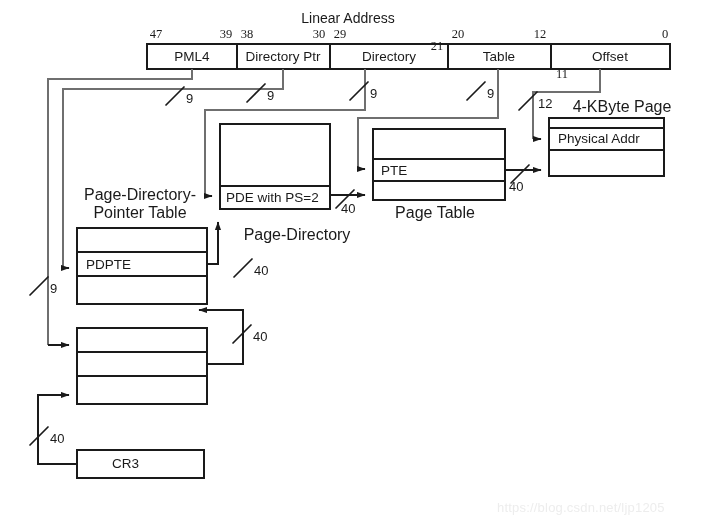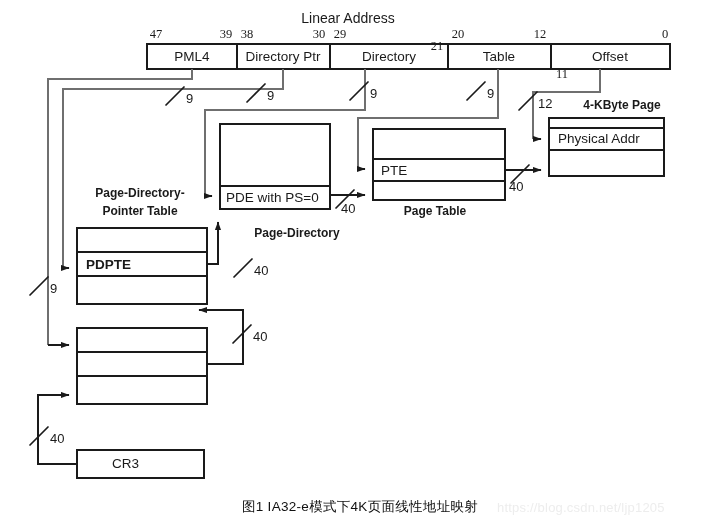--- a/index.html
+++ b/index.html
@@ -21,21 +21,21 @@
     position:absolute;
     white-space:nowrap;
     font-size:13px;
     line-height:1;
     color:#1a1a1a;
   }
   .bitnum{font-size:12.5px;font-family:Liberation Serif, serif;}
   .fieldname{font-size:13.5px;}
   .cellname{font-size:13.5px;}
   .widthnum{font-size:13px;}
-  .boxcap{font-size:12px;font-weight:bold;}
+  .boxcap{font-size:16px;}
   .title{font-size:14px;}
 
   .center{transform:translateX(-50%);}
 
   .caption{
     position:absolute;
     left:0;top:498px;width:720px;
     text-align:center;
     font-size:13.5px;
     color:#111;
@@ -186,29 +186,28 @@
     <div class="lbl widthnum" style="left:487px;top:87px;">9</div>
     <div class="lbl widthnum" style="left:538px;top:97px;">12</div>
 
     <div class="lbl widthnum" style="left:50px;top:282px;">9</div>
     <div class="lbl widthnum" style="left:50px;top:432px;">40</div>
     <div class="lbl widthnum" style="left:254px;top:264px;">40</div>
     <div class="lbl widthnum" style="left:253px;top:330px;">40</div>
     <div class="lbl widthnum" style="left:341px;top:202px;">40</div>
     <div class="lbl widthnum" style="left:509px;top:180px;">40</div>
 
-    <div class="lbl cellname" style="left:86px;top:258px;font-weight:bold;">PDPTE</div>
-    <div class="lbl cellname" style="left:226px;top:191px;">PDE with PS=0</div>
+    <div class="lbl cellname" style="left:86px;top:258px;">PDPTE</div>
+    <div class="lbl cellname" style="left:226px;top:191px;">PDE with PS=2</div>
     <div class="lbl cellname" style="left:381px;top:164px;">PTE</div>
     <div class="lbl cellname" style="left:558px;top:132px;">Physical Addr</div>
     <div class="lbl cellname" style="left:112px;top:457px;">CR3</div>
 
     <div class="lbl boxcap center" style="left:140px;top:187px;">Page-Directory-</div>
     <div class="lbl boxcap center" style="left:140px;top:205px;">Pointer Table</div>
     <div class="lbl boxcap center" style="left:297px;top:227px;">Page-Directory</div>
     <div class="lbl boxcap center" style="left:435px;top:205px;">Page Table</div>
     <div class="lbl boxcap center" style="left:622px;top:99px;">4-KByte Page</div>
 
-    <div class="caption">图1  IA32-e模式下4K页面线性地址映射</div>
   </div>
 
   <div class="watermark">https://blog.csdn.net/ljp1205</div>
 </div>
 
 </body></html>

